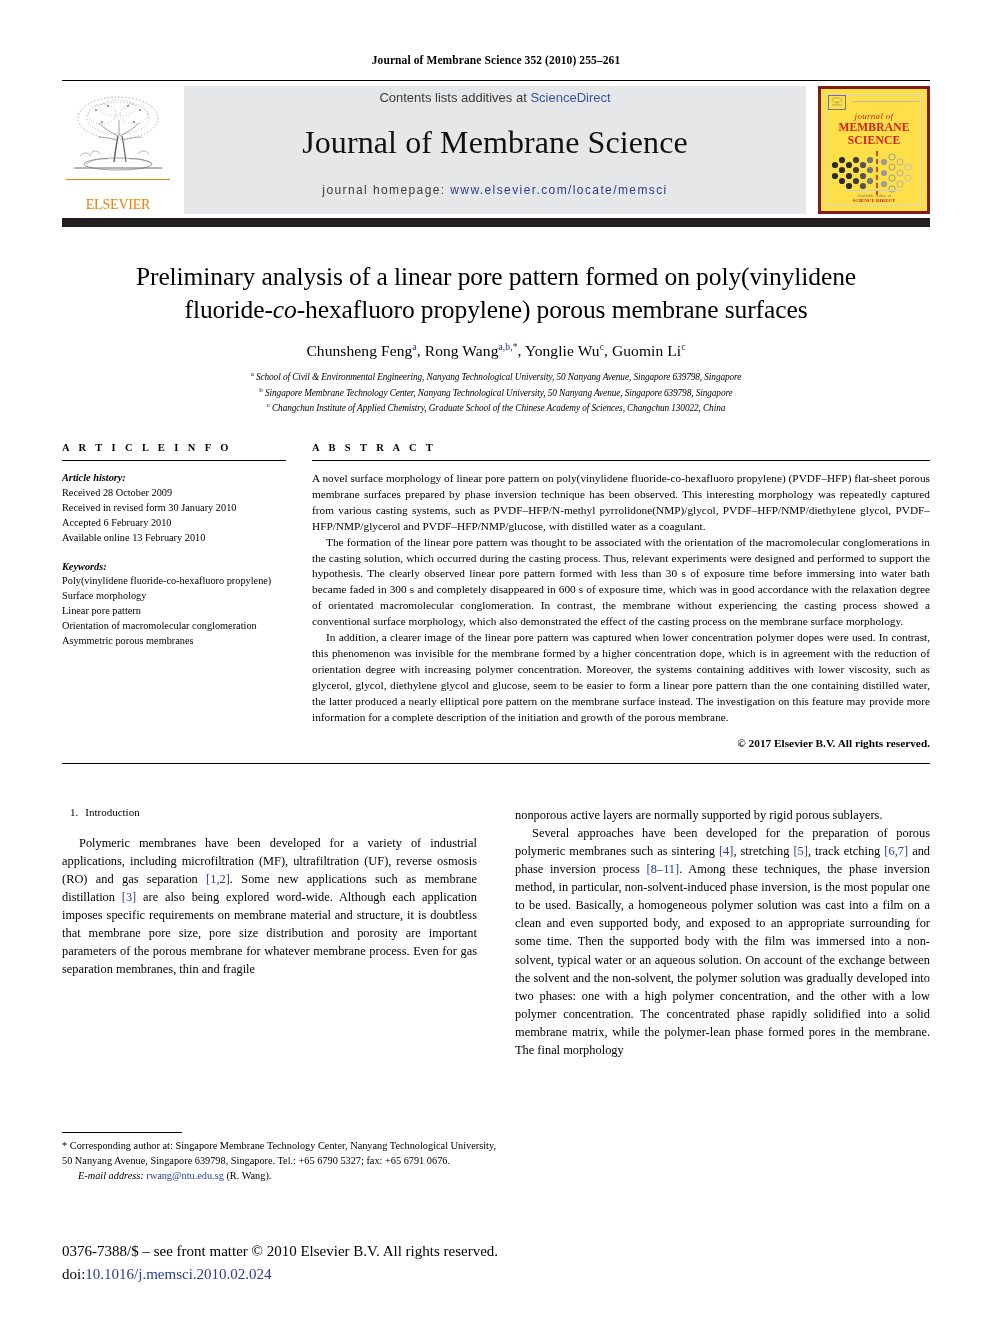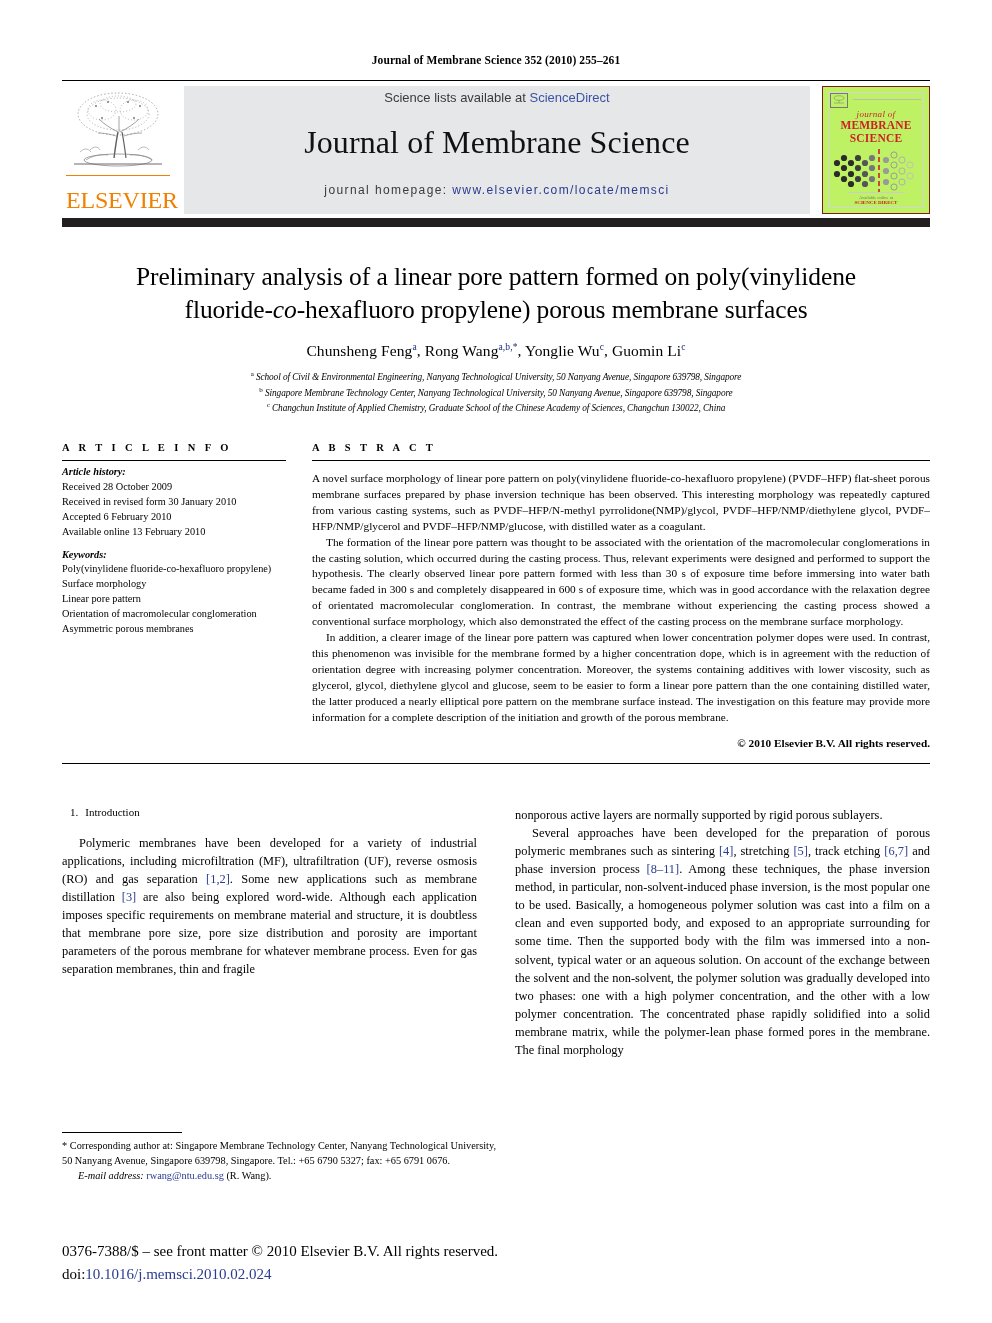--- a/index.html
+++ b/index.html
@@ -51,28 +51,28 @@
     flex: 0 0 112px;
     display: flex;
     flex-direction: column;
     align-items: center;
     justify-content: flex-end;
     padding-bottom: 2px;
   }
   .tree-svg { display:block; }
   .elsevier-word {
     font-family: "Liberation Serif", serif;
-    font-size: 24px;
+    font-size: 14px;
     letter-spacing: -0.2px;
     color: #F08000;
     font-weight: normal;
     line-height: 1;
     margin-top: 1px;
     border-top: 1.6px solid #F08000;
-    padding-top: 12px;
+    padding-top: 18px;
     width: 104px;
     text-align: center;
   }
 
   .masthead-center {
     flex: 1 1 auto;
     background: #e6e7e8;
     display: flex;
     flex-direction: column;
     align-items: center;
@@ -103,22 +103,22 @@
     margin-bottom: 20px;
   }
   .homepage-line .url {
     color: #2a3b90;
   }
 
   
   .cover-thumb {
     flex: 0 0 106px;
     width: 106px;
-    border: 1px solid #7f1d1d;
-    background: #bef264;
+    border: 3px solid #7f1d1d;
+    background: #fde047;
     position: relative;
     overflow: hidden;
   }
   .cover-inner {
     position: absolute;
     inset: 5px;
     border: 1px solid #d5d5d5;
   }
   .cover-elsevier-box {
     position: absolute;
@@ -199,24 +199,24 @@
   .col-abstract { flex: 1 1 auto; }
 
   .sec-head {
     font-size: 10.5px;
     font-weight: bold;
     letter-spacing: 3.4px;
     font-family: "Liberation Serif", serif;
   }
   .hrule { border-top: 1px solid #000; margin-top: 7px; }
 
-  .info-body { margin-top: 4px; font-size: 10.3px; line-height: 1.45; }
+  .info-body { margin-top: 10px; font-size: 10.3px; line-height: 1.45; }
   .info-label { font-style: italic; font-weight: bold; }
   .info-line { }
-  .kw-block { margin-top: 8px; }
+  .kw-block { margin-top: 14px; }
 
   .abstract-body {
     margin-top: 10px;
     font-size: 11.3px;
     line-height: 1.41;
     text-align: justify;
   }
   .abstract-body p { margin: 0; text-indent: 14px; }
   .abstract-body p.first { text-indent: 0; }
   .copyright {
@@ -318,21 +318,21 @@
           <circle cx="36" cy="30" r="1"></circle>
             <circle cx="68" cy="30" r="1"></circle>
         </g>
         <line x1="8" y1="76" x2="96" y2="76" stroke="#6b6b6b" stroke-width="1"></line>
       </svg>
       <div class="elsevier-word">ELSEVIER</div>
     </div>
 
     <div class="masthead-center">
       <div class="contents-line">
-        <span>Science lists available at </span><span class="sd">ScienceDirect</span>
+        <span>Contents lists additives at </span><span class="sd">ScienceDirect</span>
       </div>
       <div class="journal-title">Journal of Membrane Science</div>
       <div class="homepage-line">
         <span>journal homepage: </span><span class="url">www.elsevier.com/locate/memsci</span>
       </div>
     </div>
 
     <div class="cover-thumb">
       <div class="cover-inner"></div>
       <div class="cover-elsevier-box">
@@ -432,21 +432,21 @@
     </div>
 
     <div class="col-abstract">
       <div class="sec-head">A B S T R A C T</div>
       <div class="hrule"></div>
       <div class="abstract-body">
         <p class="first">A novel surface morphology of linear pore pattern on poly(vinylidene fluoride-co-hexafluoro propylene) (PVDF–HFP) flat-sheet porous membrane surfaces prepared by phase inversion technique has been observed. This interesting morphology was repeatedly captured from various casting systems, such as PVDF–HFP/N-methyl pyrrolidone(NMP)/glycol, PVDF–HFP/NMP/diethylene glycol, PVDF–HFP/NMP/glycerol and PVDF–HFP/NMP/glucose, with distilled water as a coagulant.</p>
         <p>The formation of the linear pore pattern was thought to be associated with the orientation of the macromolecular conglomerations in the casting solution, which occurred during the casting process. Thus, relevant experiments were designed and performed to support the hypothesis. The clearly observed linear pore pattern formed with less than 30 s of exposure time before immersing into water bath became faded in 300 s and completely disappeared in 600 s of exposure time, which was in good accordance with the relaxation degree of orientated macromolecular conglomeration. In contrast, the membrane without experiencing the casting process showed a conventional surface morphology, which also demonstrated the effect of the casting process on the membrane surface morphology.</p>
         <p>In addition, a clearer image of the linear pore pattern was captured when lower concentration polymer dopes were used. In contrast, this phenomenon was invisible for the membrane formed by a higher concentration dope, which is in agreement with the reduction of orientation degree with increasing polymer concentration. Moreover, the systems containing additives with lower viscosity, such as glycerol, glycol, diethylene glycol and glucose, seem to be easier to form a linear pore pattern than the one containing distilled water, the latter produced a nearly elliptical pore pattern on the membrane surface instead. The investigation on this feature may provide more information for a complete description of the initiation and growth of the porous membrane.</p>
       </div>
-      <div class="copyright">© 2010 Elsevier B.V. All rights reserved.</div>
+      <div class="copyright">© 2017 Elsevier B.V. All rights reserved.</div>
     </div>
   </div>
 
   <div class="rule-after-abstract"></div>
 
   <div class="body-cols">
     <div class="bcol">
       <h2 class="sec-title">
         <span class="num">1.</span><span>Introduction</span>
       </h2>

